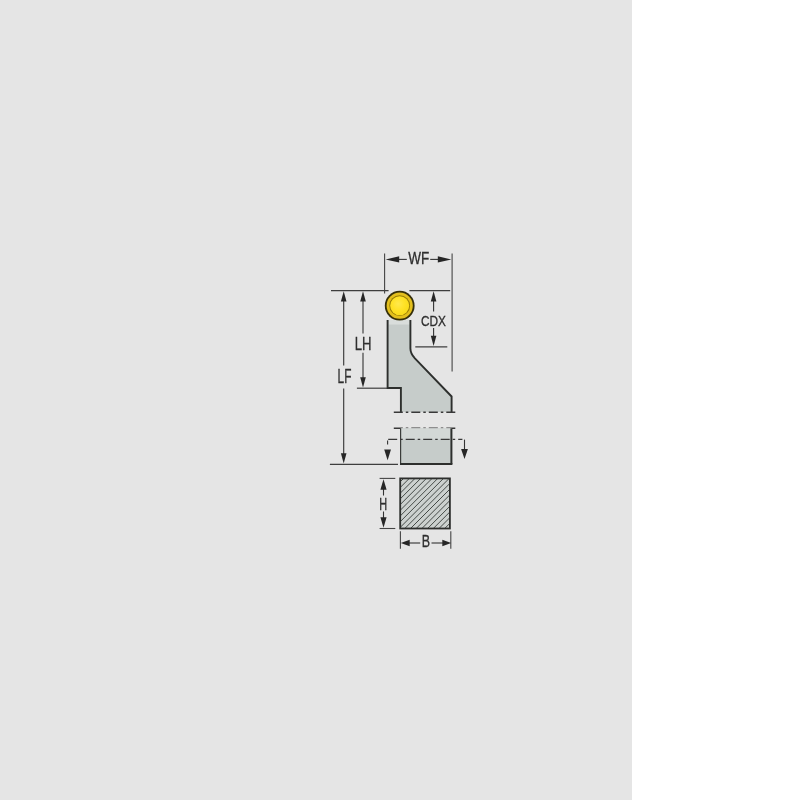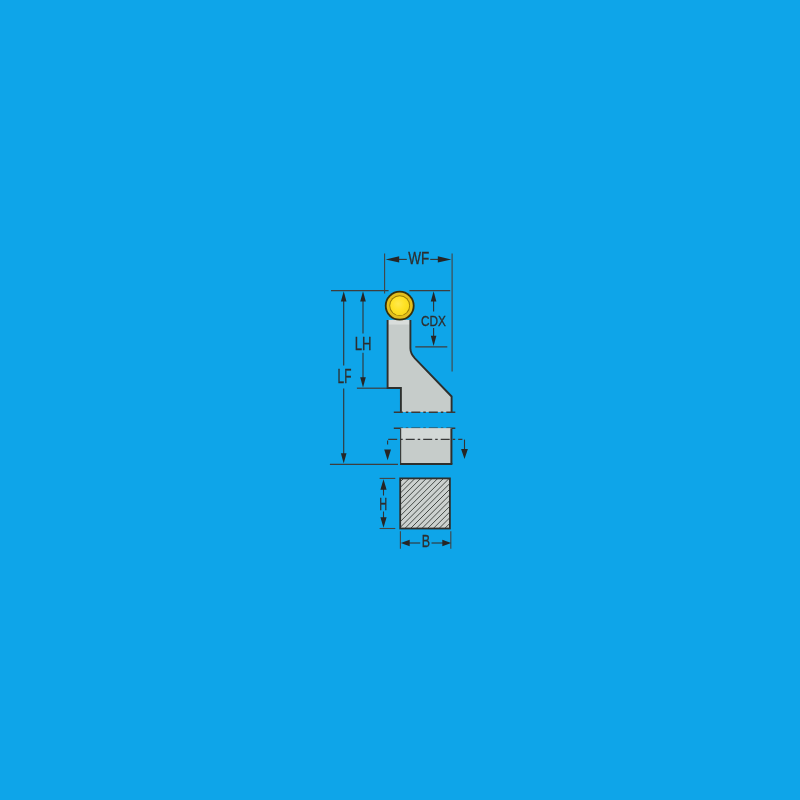--- a/index.html
+++ b/index.html
@@ -1,17 +1,17 @@
 <!DOCTYPE html>
 <html><head>
 <meta charset="utf-8">
 <title>Tool holder drawing</title>
 <style>
   html,body{margin:0;padding:0;background:#ffffff;}
-  .page{width:800px;height:800px;position:relative;background:#0ea5e9;overflow:hidden;transform:translateZ(0);}
+  .page{width:632px;height:800px;position:relative;background:#e5e5e5;overflow:hidden;transform:translateZ(0);}
   svg{position:absolute;left:0;top:0;transform:translateZ(0);will-change:transform;}
   text{font-family:"Liberation Sans", sans-serif;fill:#2e2e2e;stroke:#2e2e2e;stroke-width:0.32;}
 </style>
 </head>
 <body>
 <div class="page">
 <svg width="800" height="800" viewBox="0 0 800 800">
 
   <line x1="384.6" y1="253.4" x2="384.6" y2="293.5" stroke="#444444" stroke-width="1.1"></line>
 

